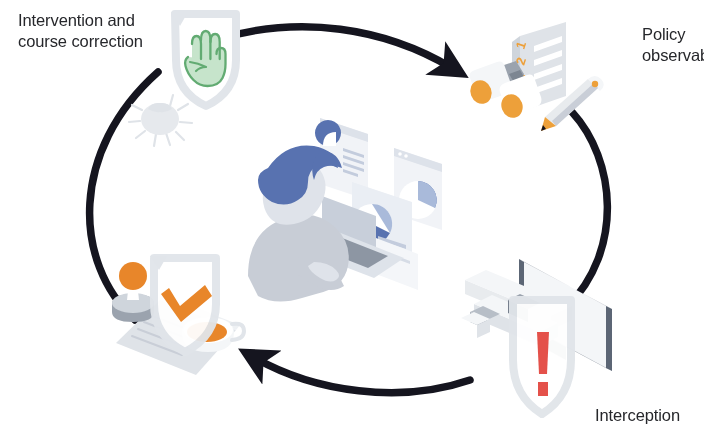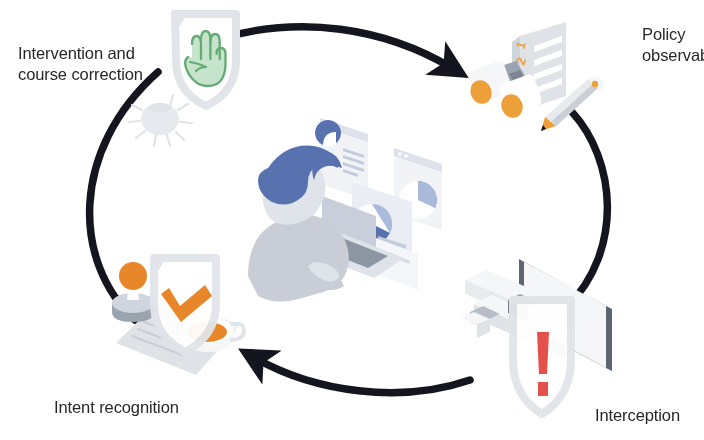--- a/index.html
+++ b/index.html
@@ -28,21 +28,21 @@
   .stage-label {
     position: absolute;
     color: #26272b;
     font-family: "Liberation Sans", sans-serif;
     font-size: 16.5px;
     line-height: 21px;
     letter-spacing: -0.1px;
     white-space: pre-line;
     font-weight: 400;
   }
-  #label-intervention { left: 18px;  top: 10px;  width: 180px; margin-top: 33px; }
+  #label-intervention { left: 18px;  top: 10px;  width: 180px; }
   #label-policy       { left: 594px; top: 24px;  width: 110px; margin-left: 48px; }
   #label-interception { left: 595px; top: 405px; width: 120px; }
   #label-intent       { left: 54px;  top: 397px; width: 190px; }
 </style>
 </head>
 <body>
 
 <div id="diagram-root">
 
   <svg id="scene" viewBox="0 0 704 440" xmlns="http://www.w3.org/2000/svg">
@@ -260,15 +260,14 @@
   </svg>
 
   <div class="stage-label" id="label-intervention">Intervention and
 course correction</div>
 
   <div class="stage-label" id="label-policy">Policy
 observability</div>
 
   <div class="stage-label" id="label-interception">Interception</div>
 
-  <div class="stage-label" id="label-intent">Intent recognition</div>
 
 </div>
 
 </body></html>

